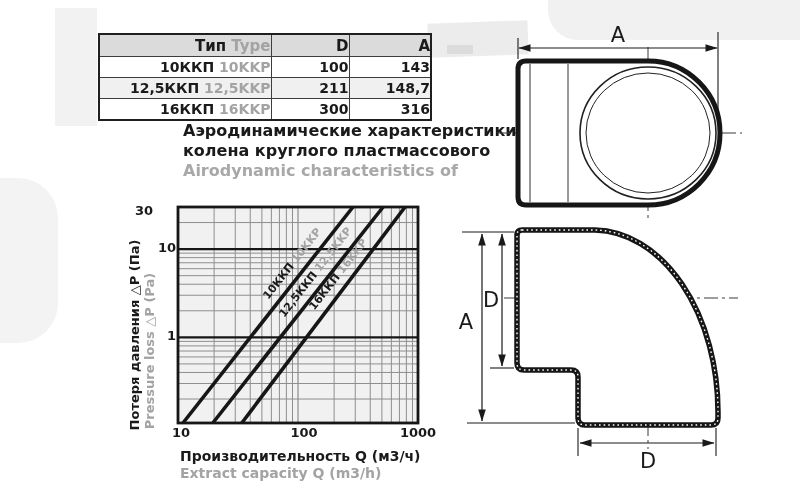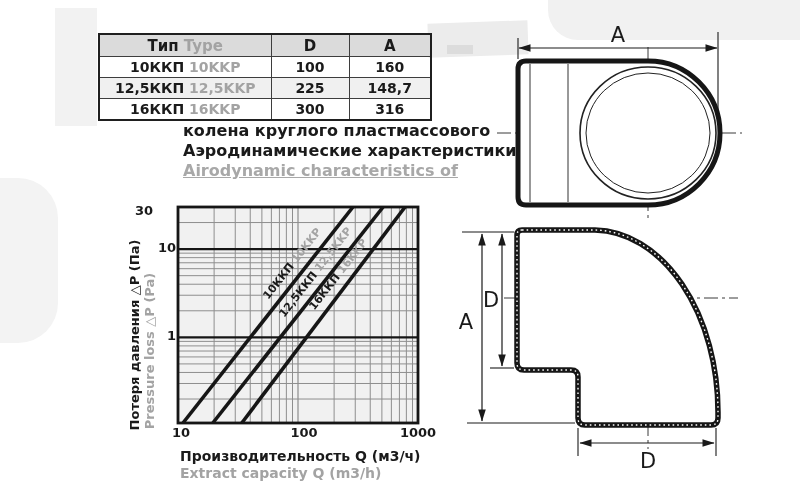--- a/index.html
+++ b/index.html
@@ -10,35 +10,35 @@
   }
   .smudge{position:absolute; z-index:0;}
 
   
   table.dim-table{
     position:absolute; left:98px; top:33px; width:332px;
     border-collapse:collapse; table-layout:fixed; z-index:2;
     border:2px solid #1f1f1f;
   }
   table.dim-table th, table.dim-table td{
-    border:1px solid #3d3d3d; text-align:center; vertical-align:middle;
+    border:1px solid #3d3d3d; text-align:right; vertical-align:middle;
     padding:0; height:20px; font-size:14px; font-weight:bold; color:#1a1a1a;
     overflow:hidden; white-space:nowrap;
   }
   table.dim-table th{background:#dbdbdb; font-size:15px; height:21px;}
   table.dim-table tr.alt td{background:#f0f0f0;}
   .gray{color:#a3a3a3;}
 
   
   .chart-title{
     position:absolute; left:183px; top:121px; z-index:2;
     font-size:16px; font-weight:bold; line-height:20px; white-space:nowrap;
   }
   .chart-title .ru{color:#1a1a1a;}
-  .chart-title .en{color:#a8a8a8;text-decoration:underline;}
+  .chart-title .en{color:#a8a8a8;}
 
   
   svg{position:absolute; z-index:2; overflow:visible;}
   svg text{font-family:"DejaVu Sans","Liberation Sans",sans-serif;}
   #chart-svg{left:118px; top:193px;}
   #topview-svg{left:450px; top:5px;}
   #sideview-svg{left:450px; top:220px;}
   .dimtext{font-size:21px; fill:#1a1a1a;}
 </style>
 </head>
@@ -65,42 +65,42 @@
         <span class="gray">Type</span>
       </th>
       <th><span>D</span></th>
       <th><span>A</span></th>
     </tr>
     <tr>
       <td>
         <span>10ККП</span> <span class="gray">10KKP</span>
       </td>
       <td>100</td>
-      <td>160</td>
+      <td>143</td>
     </tr>
     <tr class="alt">
       <td>
         <span>12,5ККП</span> <span class="gray">12,5KKP</span>
       </td>
-      <td>225</td>
+      <td>211</td>
       <td>148,7</td>
     </tr>
     <tr>
       <td>
         <span>16ККП</span> <span class="gray">16KKP</span>
       </td>
       <td>300</td>
       <td>316</td>
     </tr>
   </tbody>
     </table>
 
   <div class="chart-title">
+    <div class="ru">Аэродинамические характеристики</div>
     <div class="ru">колена круглого пластмассового</div>
-    <div class="ru">Аэродинамические характеристики</div>
     <div class="en">Airodynamic characteristics of</div>
   </div>
 
   <svg id="chart-svg" width="336" height="300" viewBox="118 193 336 300">
     <g id="chart-plot">
         <rect x="178" y="207" width="240" height="216" fill="#f1f1f1"></rect>
         <line x1="214.12359947967775" y1="207" x2="214.12359947967775" y2="423" stroke="#8e8e8e" stroke-width="1"></line>
         <line x1="235.25455056635948" y1="207" x2="235.25455056635948" y2="423" stroke="#8e8e8e" stroke-width="1"></line>
         <line x1="250.2471989593555" y1="207" x2="250.2471989593555" y2="423" stroke="#8e8e8e" stroke-width="1"></line>
         <line x1="261.87640052032225" y1="207" x2="261.87640052032225" y2="423" stroke="#8e8e8e" stroke-width="1"></line>

